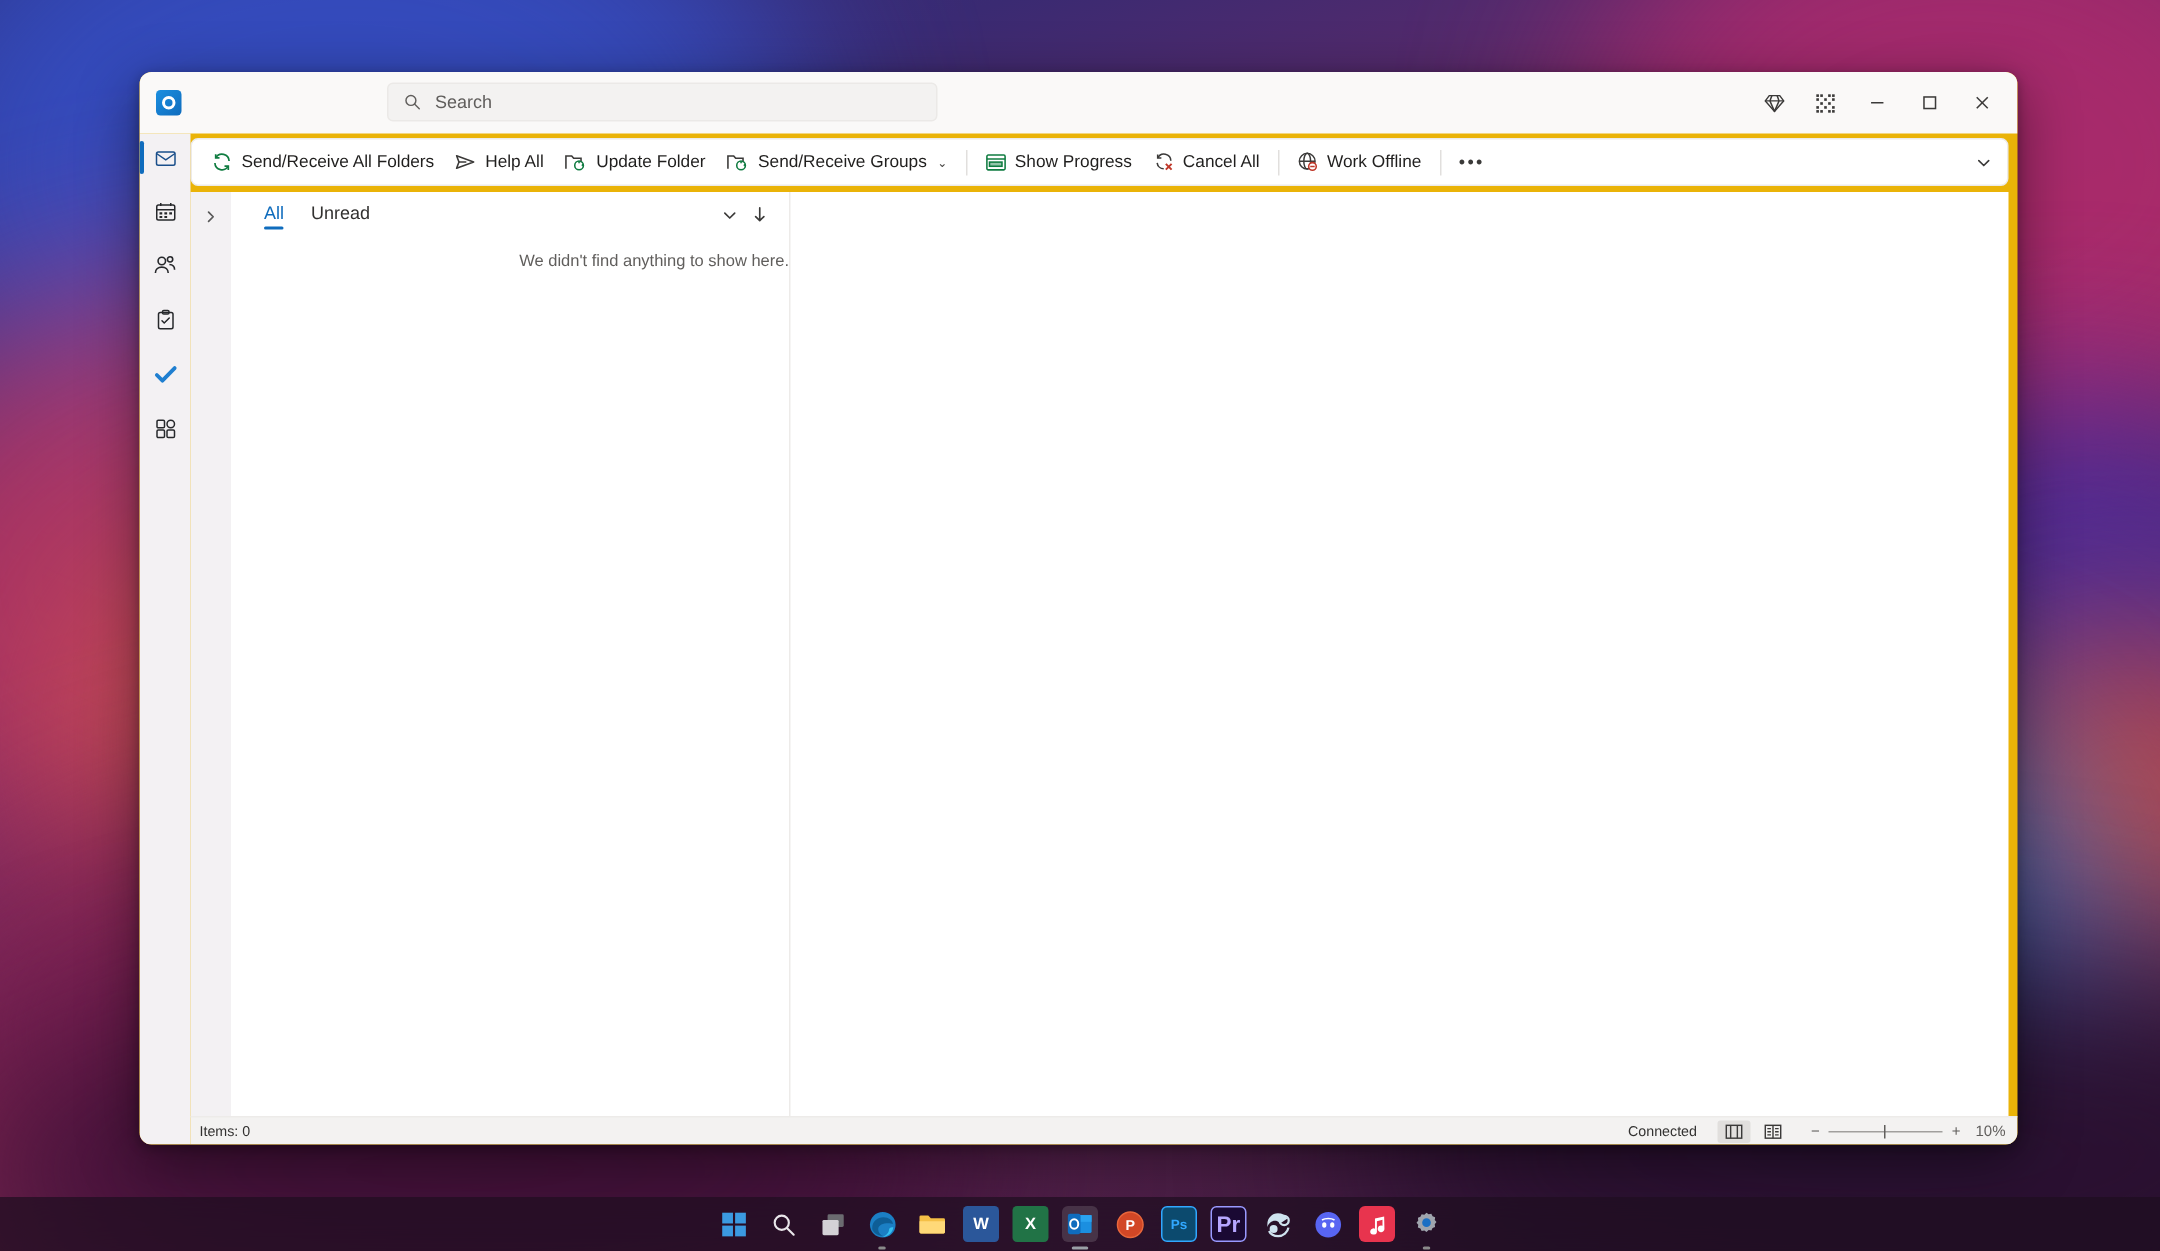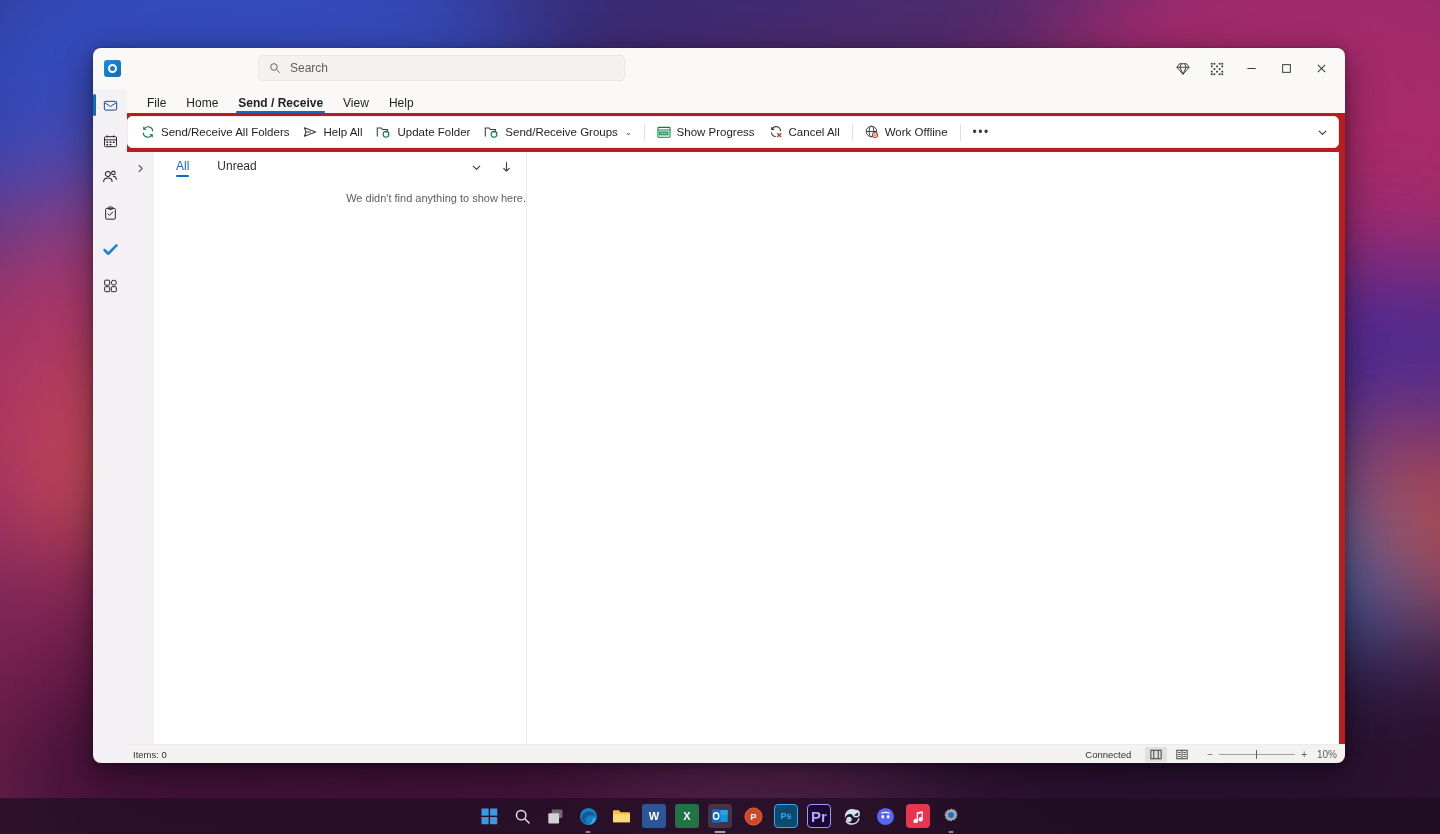--- a/index.html
+++ b/index.html
@@ -25,21 +25,21 @@
   #wp-base {
     position:absolute; inset:0;
     background: linear-gradient(160deg,#2d2f7a 0%, #3a2a72 18%, #6b2a66 38%, #8e2f55 55%, #5c2350 72%, #3a1a3d 88%, #2a1030 100%);
   }
 
   
   #window {
     position: absolute;
     left: 93px; top: 48px;
     width: 1252px; height: 715px;
-    background: #b91c1c;
+    background: #eab308;
     border-radius: 8px;
     box-shadow: 0 10px 40px rgba(0,0,0,.45), 0 2px 8px rgba(0,0,0,.3);
     overflow: hidden;
     display: flex; flex-direction: column;
   }
 
   
   #titlebar {
     height: 41px; flex: 0 0 41px;
     background: #faf9f8;
@@ -167,21 +167,21 @@
   }
   #listpane {
     width: 372px; flex: 0 0 372px;
     background: #fff;
     display: flex; flex-direction: column;
   }
   #listhead {
     height: 30px; flex: 0 0 30px;
     display: flex; align-items: center;
     padding: 0 10px 0 16px;
-    gap: 10px;
+    gap: 0;
   }
   .pivot {
     font-size: 12px; color: #323130;
     padding: 3px 6px 6px 6px;
     position: relative; margin-right: 6px;
   }
   .pivot.active { color: #0f6cbd; }
   .pivot.active::after {
     content:""; position:absolute; left:6px; right:6px; bottom: 2px;
     height: 1.6px; background: #0f6cbd; border-radius:1px;
@@ -368,27 +368,20 @@
             <rect x="2" y="2.6" width="6" height="6" rx="1"></rect>
               <rect x="10" y="2.6" width="6" height="6" rx="3"></rect>
             <rect x="2" y="10.4" width="6" height="6" rx="1"></rect>
               <rect x="10" y="10.4" width="6" height="6" rx="1"></rect>
           </svg>
         </div>
       </div>
 
       <div id="right-col">
 
-        <div id="tabsrow">
-          <div class="tab">File</div>
-          <div class="tab">Home</div>
-          <div class="tab active">Send / Receive</div>
-          <div class="tab">View</div>
-          <div class="tab">Help</div>
-        </div>
 
         <div id="ribbon">
 
           <div class="rb">
             <span>
               <svg width="14" height="14" viewBox="0 0 16 16" fill="none" stroke="#107c41" stroke-width="1.3">
                 <path d="M13.4 7.2A5.4 5.4 0 0 0 3.3 4.8"></path>
                   <path d="M2.6 8.8a5.4 5.4 0 0 0 10.1 2.4"></path>
                 <path d="M3.2 2v2.9h2.9M12.8 14v-2.9H9.9"></path>
               </svg>

